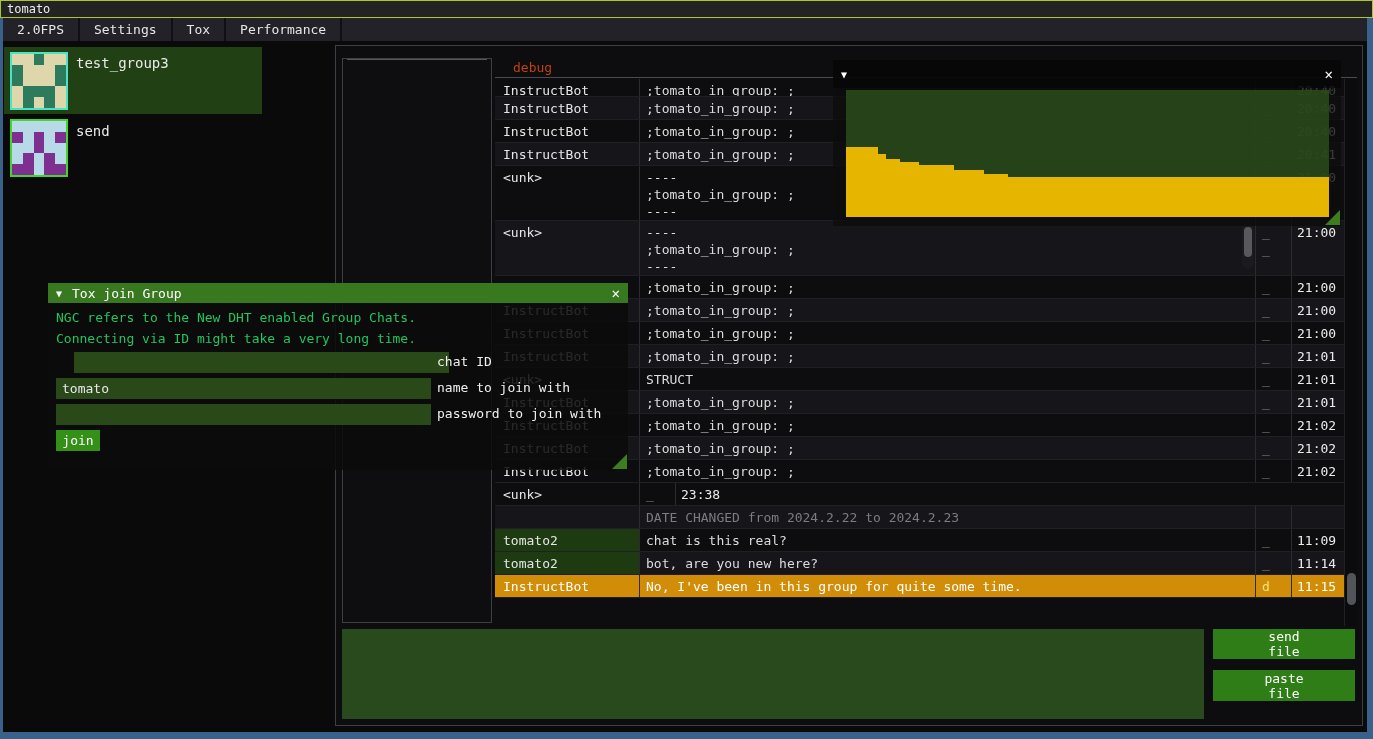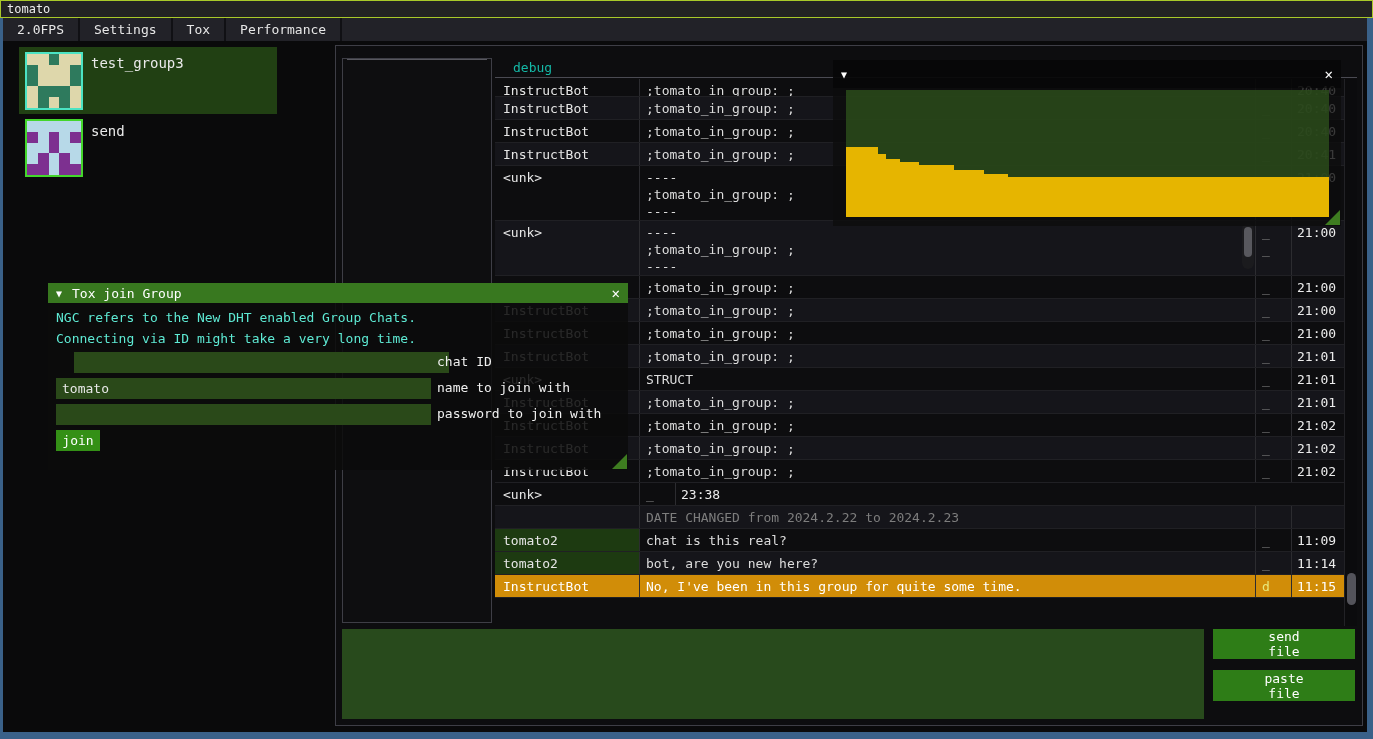--- a/index.html
+++ b/index.html
@@ -23,37 +23,37 @@
     position:absolute; left:3px; top:18px; width:1364px; height:23px;
     background:#222228; display:flex; align-items:stretch;
   }
   .menu-item {
     color:#e6e6e6; padding:0 14px; display:flex; align-items:center;
     border-right:2px solid #101014; cursor:default;
   }
   
   .content { position:absolute; left:3px; right:6px; top:41px; bottom:7px; background:#0a0a0b; }
   
-  .group-item { position:absolute; left:16px; width:258px; }
+  .group-item { position:absolute; left:1px; width:258px; }
   .group-item .label { position:absolute; left:72px; top:8px; color:#eaeaea; font-size:14px; }
   .avatar { position:absolute; left:6px; display:grid; width:58px; height:58px;
             grid-template-columns:repeat(5,1fr); grid-template-rows:repeat(5,1fr); }
   
   .main-panel { position:absolute; left:332px; top:4px; width:1028px; height:681px;
                 border:1px solid #3e3e46; background:#0d0d0f; }
   .member-panel { position:absolute; left:6px; top:12px; width:150px; height:565px;
                   border:1px solid #3e3e46; background:#0e0e10; }
   .member-title { padding:8px 0 6px 10px; color:#e8e8e8; }
   .member-sep { height:1px; background:#57575e; margin:0 4px; }
   .member-item { padding:3px 0 2px 10px; color:#e2e2e2; white-space:nowrap; }
   
   .chat-area { position:absolute; left:159px; top:12px; width:862px; height:568px; }
   .tabbar { position:absolute; left:0; top:0; width:100%; height:20px;
             border-bottom:1px solid #4a4a52; }
-  .tab { position:absolute; left:18px; top:2px; color:#14b8a6; }
+  .tab { position:absolute; left:18px; top:2px; color:#c2410c; }
   .chat-rows { position:absolute; left:0; top:21px; width:849px; }
   .chat-row { display:flex; width:100%; border-bottom:1px solid #202024; background:#0d0d0f; }
   .chat-row.alt { background:#15151a; }
   .chat-row.orange, .chat-row.orange .cell { background:#d18d08 !important; color:#fff; }
   .cell { overflow:hidden; }
   .col-author { width:145px; padding:3px 4px 0 8px; border-right:1px solid #2c2c30;
                 color:#e6e6e6; line-height:17px; }
   .col-author.hl { background:#1d3a11; }
   .col-msg { flex:1; padding:3px 4px 0 6px; border-right:1px solid #2c2c30;
              line-height:17px; white-space:pre-line; position:relative; }
@@ -83,21 +83,21 @@
   .fwin { position:absolute; }
   .fwin .wtitle { height:20px; display:flex; align-items:center; color:#fff; padding:0 8px; }
   .fwin .wtitle .caret { font-size:10px; margin-right:10px; color:#fff; }
   .fwin .wtitle .close { margin-left:auto; font-size:14px; color:#fff; }
   .grip { position:absolute; right:1px; bottom:1px; width:0; height:0;
           border-left:15px solid transparent; border-bottom:15px solid #3e7c20; }
   
   .join-dialog { left:48px; top:283px; width:580px; height:187px; z-index:10; }
   .join-dialog .wtitle { background:#38781f; }
   .join-dialog .dlg-body { position:relative; height:167px; background:rgba(11,11,11,0.87); }
-  .info-line { position:absolute; left:8px; color:#5eead4; }
+  .info-line { position:absolute; left:8px; color:#22c55e; }
   .join-field { position:absolute; left:8px; height:21px; }
   .join-field input { width:375px; height:21px; background:#2a4919; border:none; outline:none;
                       color:#e8e8e8; font-family:"DejaVu Sans Mono", monospace; font-size:13px; padding:0 6px; }
   .join-field .flabel { position:absolute; left:381px; top:2px; color:#f0f0f0; white-space:nowrap; }
   .join-btn { position:absolute; left:8px; top:127px; width:44px; height:21px; background:#349016;
               color:#fff; display:flex; align-items:center; justify-content:center; cursor:default; }
   
   .histo-window { left:833px; top:60px; width:508px; height:166px; z-index:11; }
   .histo-window .wtitle { height:28px; background:rgba(7,7,7,0.93); }
   .hw-body { position:relative; height:138px; background:rgba(12,12,12,0.80); }

